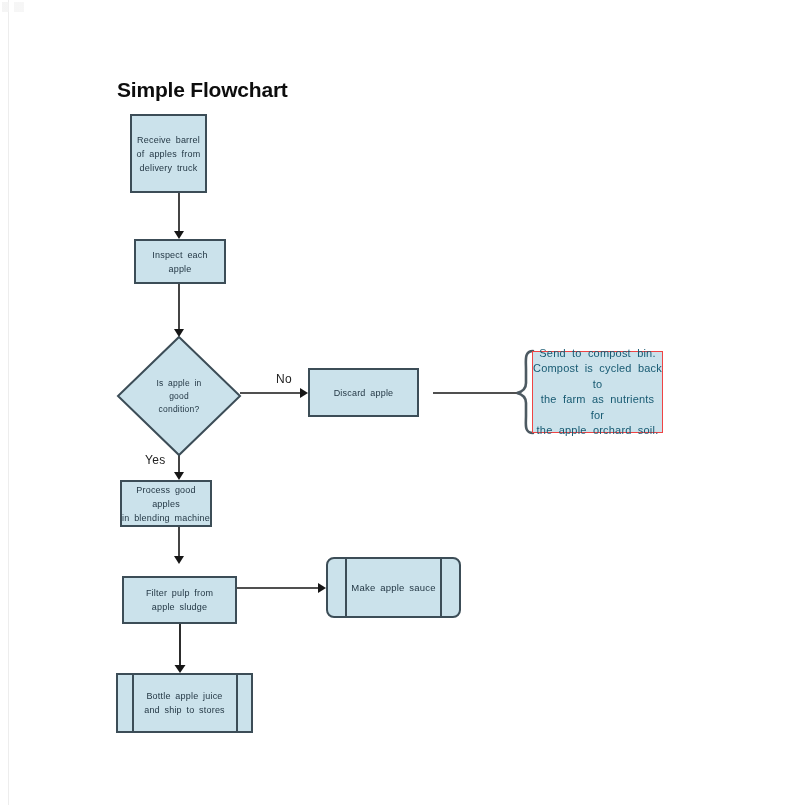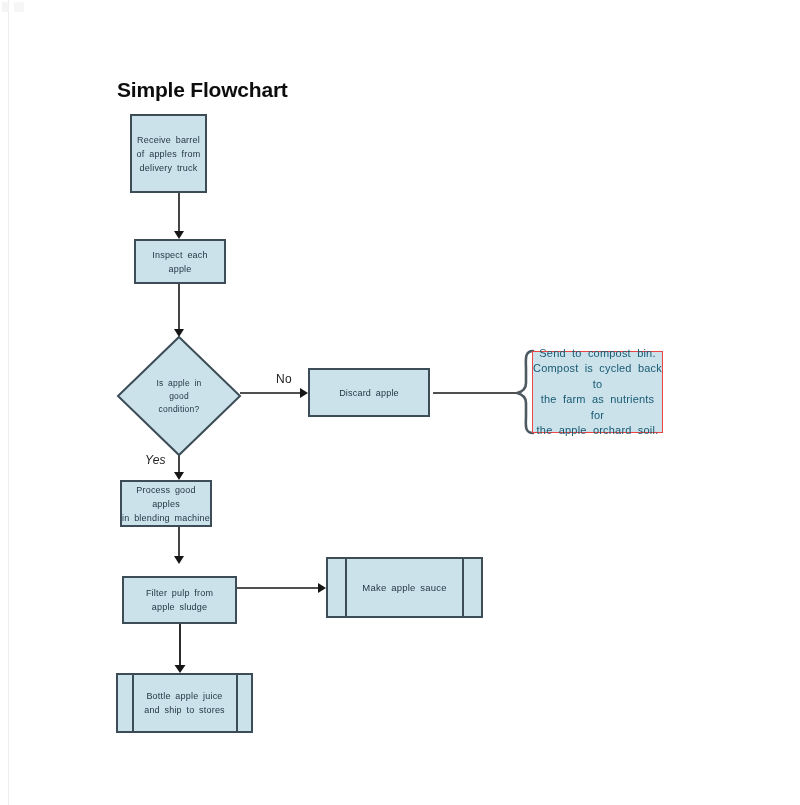--- a/index.html
+++ b/index.html
@@ -49,47 +49,47 @@
     font-size:9px;line-height:14px;
     word-spacing:2px;letter-spacing:0.2px;
   }
   .node-receive{left:130px;top:114px;width:77px;height:79px;}
   .node-inspect{left:134px;top:239px;width:92px;height:45px;}
   .decision-label-wrap{
     position:absolute;left:129px;top:369px;width:100px;height:54px;
     display:flex;align-items:center;justify-content:center;text-align:center;
   }
   .decision-label-wrap .node-label{font-size:8.5px;line-height:13px;}
-  .node-discard{left:308px;top:368px;width:122px;height:49px;}
+  .node-discard{left:308px;top:368px;width:111px;height:49px;}
   .node-compost{
     left:532px;top:351px;width:131px;height:82px;
     border:1px solid #ef4444;
   }
   .node-compost .node-label{
     color:var(--compost-text);
     font-size:11px;line-height:15.5px;word-spacing:3px;
   }
   .node-process{left:120px;top:480px;width:92px;height:47px;}
   .node-filter{left:122px;top:576px;width:115px;height:48px;}
-  .node-sauce{left:326px;top:557px;width:157px;height:61px;}
+  .node-sauce{left:326px;top:557px;width:135px;height:61px;border-radius:8px;}
   .node-sauce .node-label{font-size:9.5px;}
   .node-bottle{left:116px;top:673px;width:137px;height:60px;}
   .pp-line{
     position:absolute;top:0;width:2px;height:100%;
     background:var(--node-border);
   }
   .node-sauce .pp-line.left{left:17px;}
   .node-sauce .pp-line.right{right:17px;}
   .node-bottle .pp-line.left{left:14px;}
   .node-bottle .pp-line.right{right:13px;}
   .edge-label{
     position:absolute;color:#222222;font-size:12px;letter-spacing:0.3px;
   }
   .edge-label-no{left:260px;top:372px;margin-left:16px;}
-  .edge-label-yes{left:145px;top:453px;font-style:italic;}
+  .edge-label-yes{left:145px;top:453px;}
 </style>
 </head>
 <body>
 
 <div class="canvas">
 
   <div class="page-edge-line"></div>
   <div class="corner-artifact"></div>
 
   <div class="title">Simple Flowchart</div>

